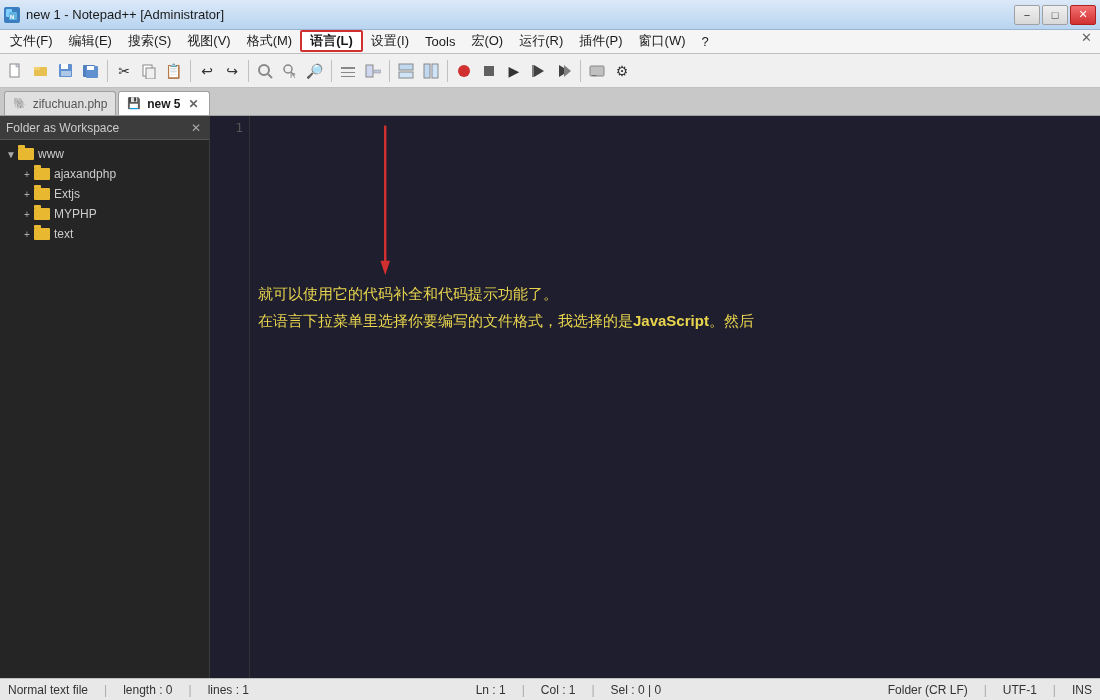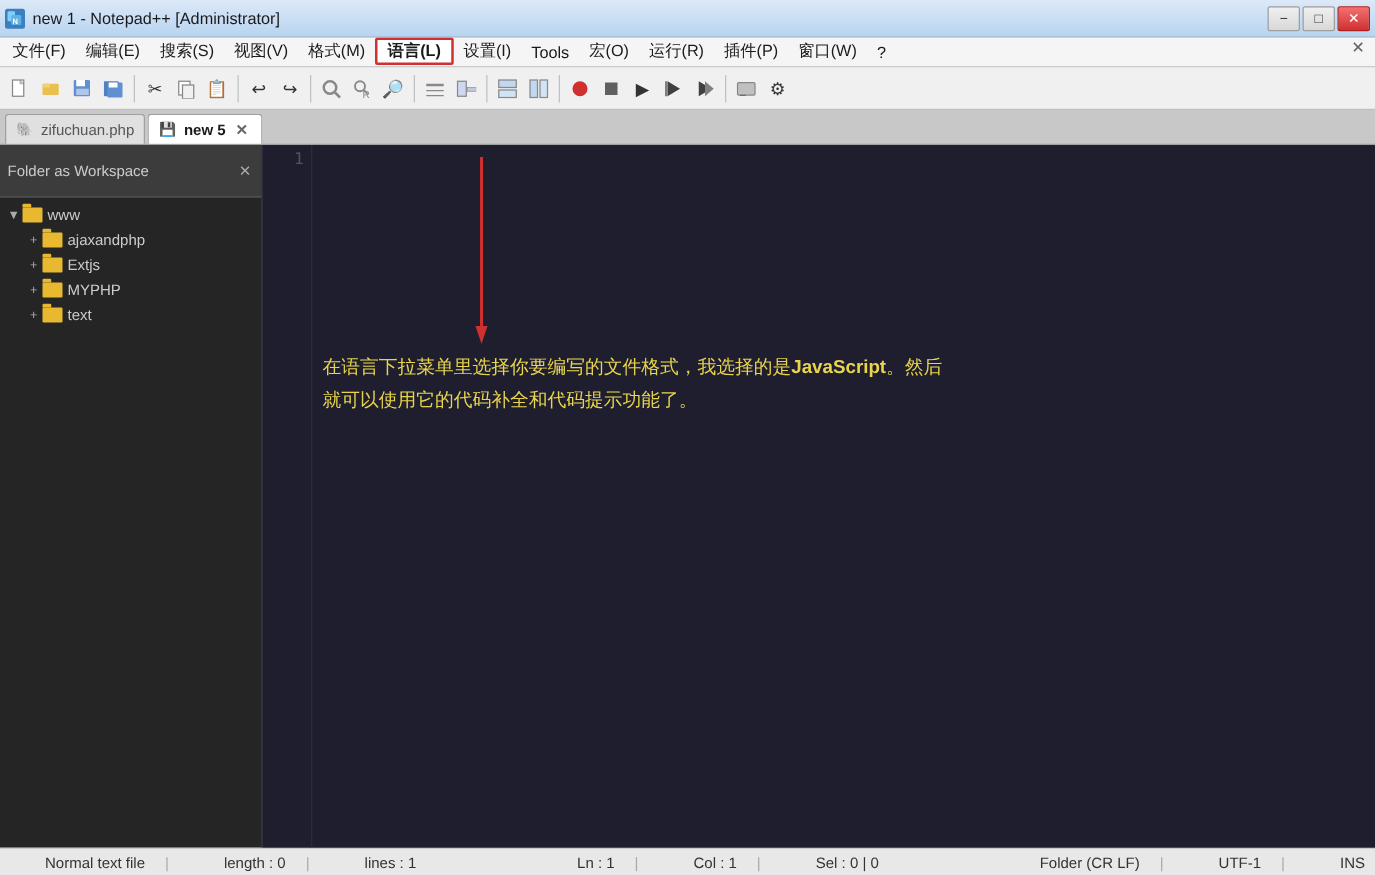--- a/index.html
+++ b/index.html
@@ -174,21 +174,21 @@
     .sidebar {
       width: 210px;
       background: #252526;
       border-right: 1px solid #3a3a3a;
       display: flex;
       flex-direction: column;
       flex-shrink: 0;
     }
     .sidebar-header {
       background: #3c3c3c;
-      height: 42px;
+      height: 24px;
       display: flex;
       align-items: center;
       padding: 0 6px;
       border-bottom: 1px solid #555;
     }
     .sidebar-title {
       color: #ccc;
       font-size: 12px;
       flex: 1;
     }
@@ -308,21 +308,20 @@
       display: flex;
       align-items: center;
       padding: 0 8px;
       border-top: 1px solid #c0c0c0;
       gap: 16px;
       font-size: 12px;
       color: #333;
     }
     .status-item {
       white-space: nowrap;
-      margin-left: 28px;
     }
     .status-divider {
       color: #aaa;
     }
   </style>
 </head>
 <body>
 
 <div class="title-bar">
   <div class="title-bar-icon">
@@ -534,24 +533,24 @@
     </div>
     <div class="editor-content">
 
       <svg class="red-arrow" viewBox="0 0 880 562" style="position:absolute;top:0;left:0;width:100%;height:100%;pointer-events:none;z-index:10;">
 
         <line x1="140" y1="0" x2="140" y2="145" stroke="#d03030" stroke-width="2.5"></line>
         <polygon points="135,140 145,140 140,155" fill="#d03030"></polygon>
       </svg>
 
       <div class="editor-text">
+        <div>就可以使用它的代码补全和代码提示功能了。</div>
         <div>
           <span>在语言下拉菜单里选择你要编写的文件格式，我选择的是</span><span class="bold-js">JavaScript</span><span>。然后</span>
         </div>
-        <div>就可以使用它的代码补全和代码提示功能了。</div>
       </div>
     </div>
   </div>
 </div>
 
 <div class="status-bar">
   <span class="status-item">Normal text file</span>
   <span class="status-divider">|</span>
   <span class="status-item">length : 0</span>
   <span class="status-divider">|</span>

